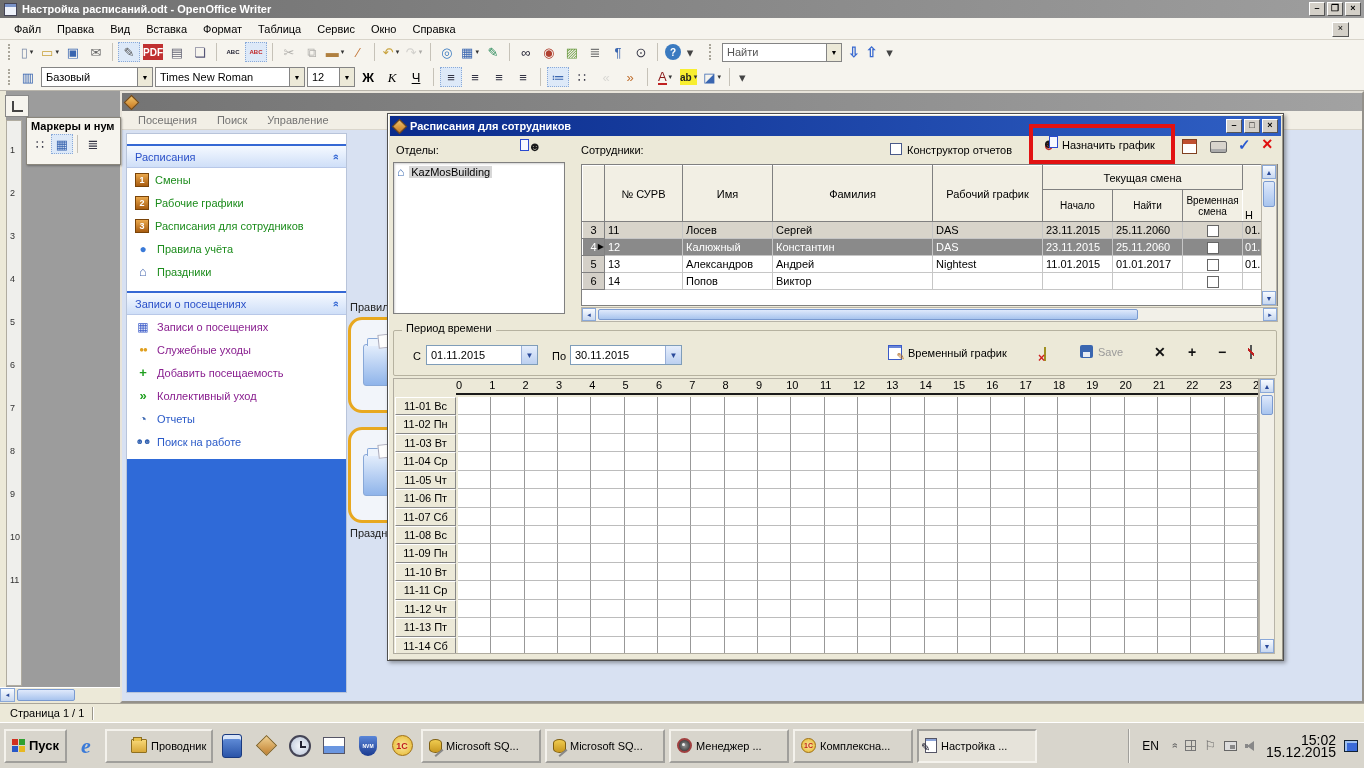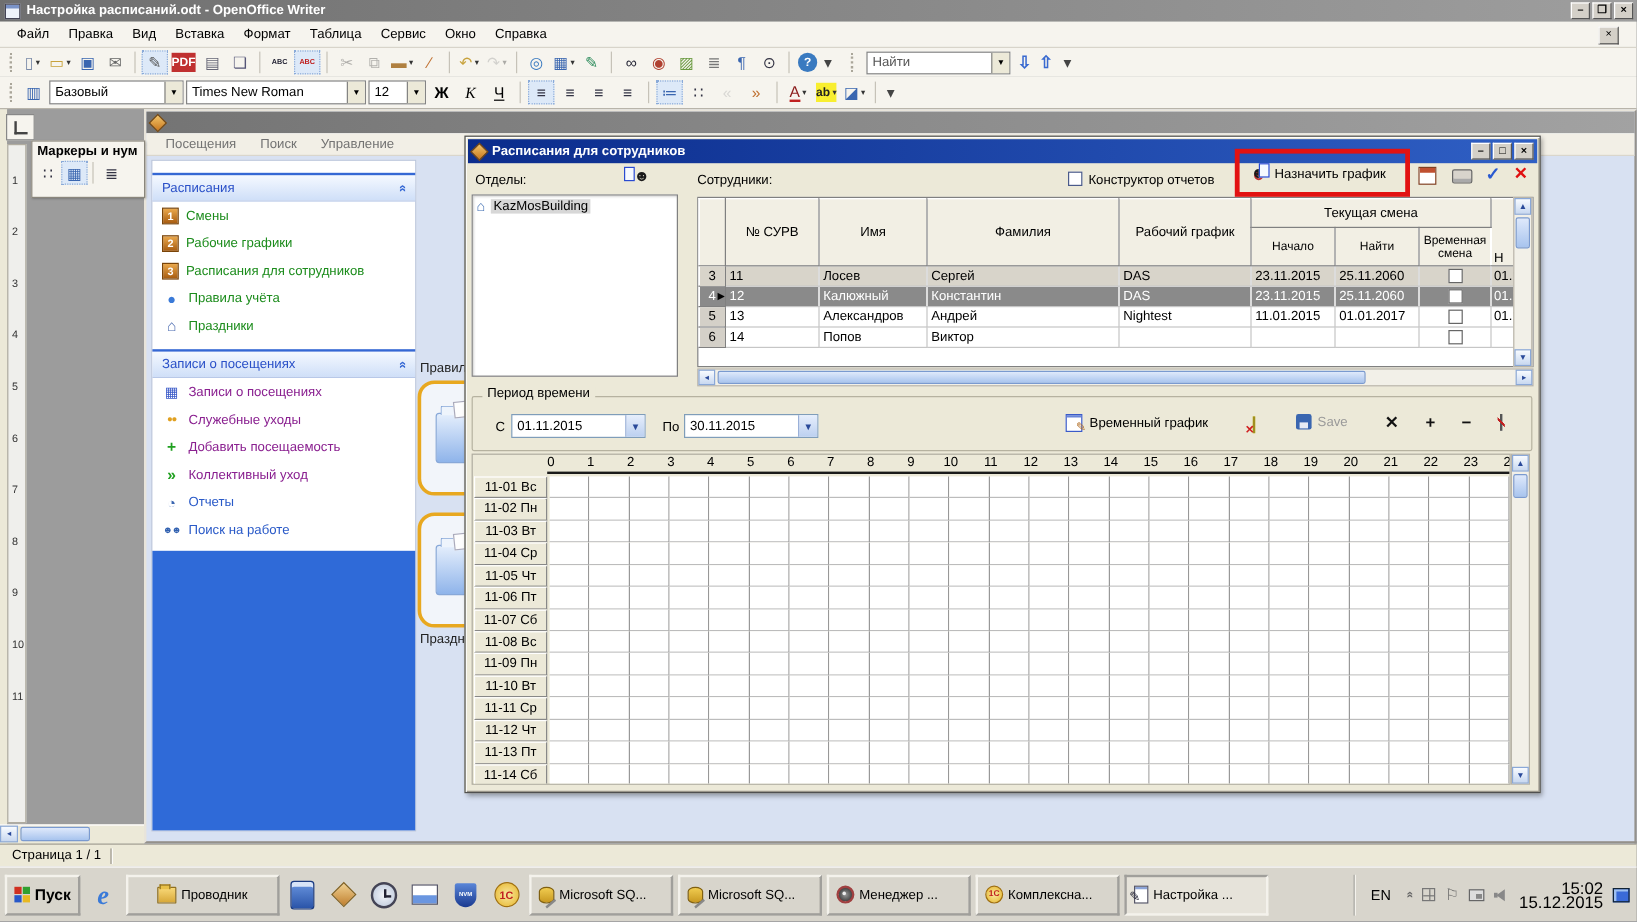--- a/index.html
+++ b/index.html
@@ -1045,21 +1045,21 @@
           <i style="background:#30a030"></i>
           <i style="background:#2858c8"></i>
           <i style="background:#e8b820"></i>
       </span>
       <span>Пуск</span>
     </div>
     <span class="qi">
         <span class="qi-ie">e</span>
       </span>
     <span id="tasks" style="display:flex;align-items:center;gap:4px">
-        <div class="tbarbtn" style="width: 128px; padding-left: 24px;">
+        <div class="tbarbtn" style="width: 108px; padding-left: 24px;">
           <span class="ti ti-folder"></span>
           <span>Проводник</span>
         </div>
       </span>
     <span class="qi">
         <span class="qi-device"></span>
       </span>
     <span class="qi">
         <span class="qi-app"></span>
       </span>

